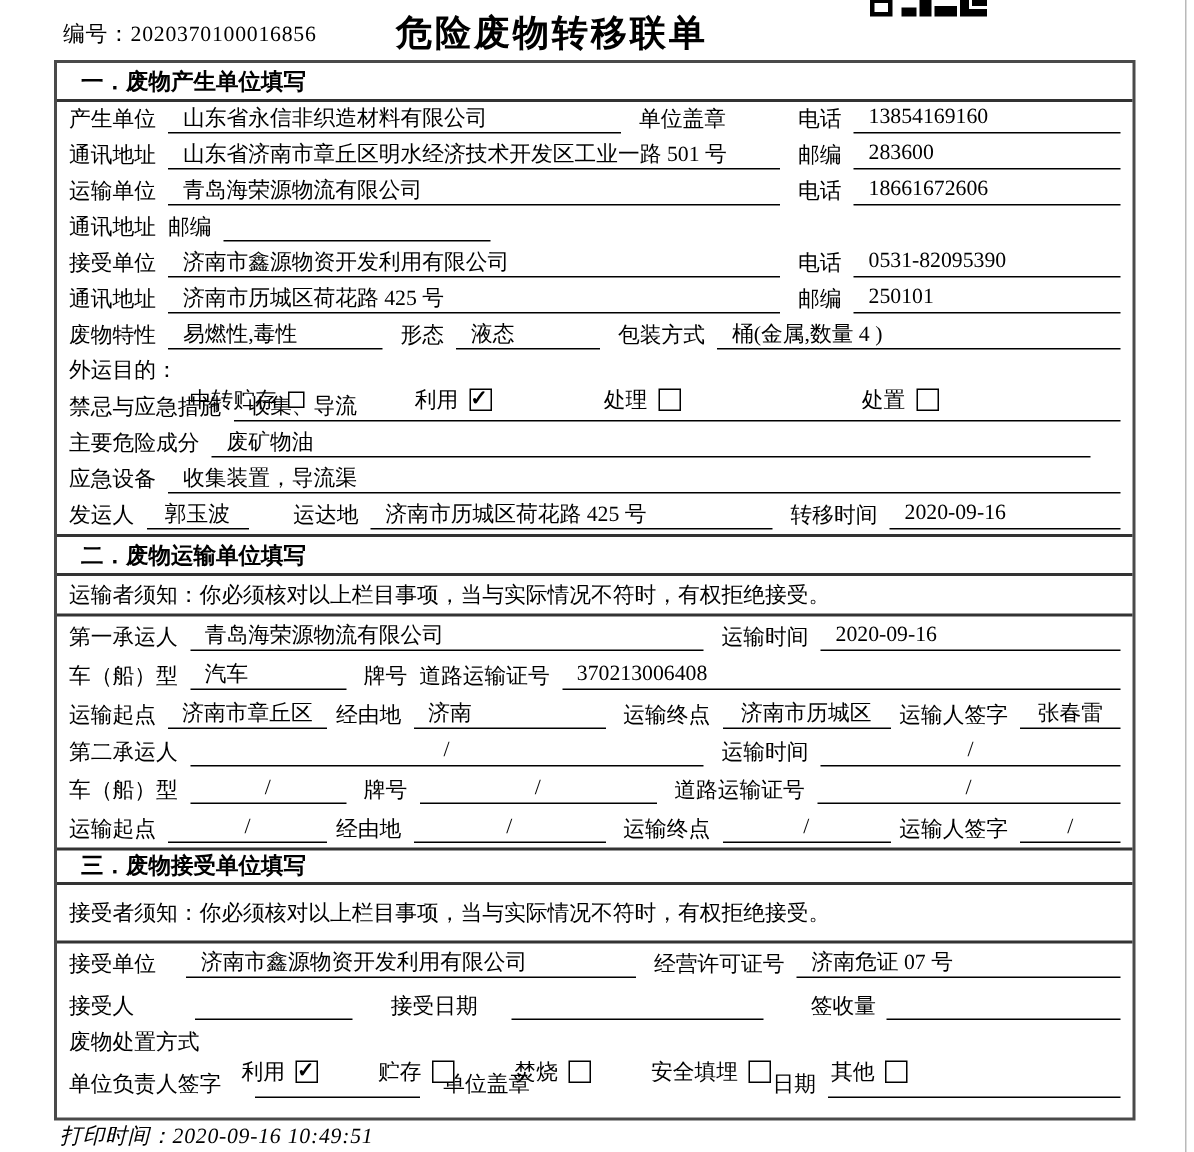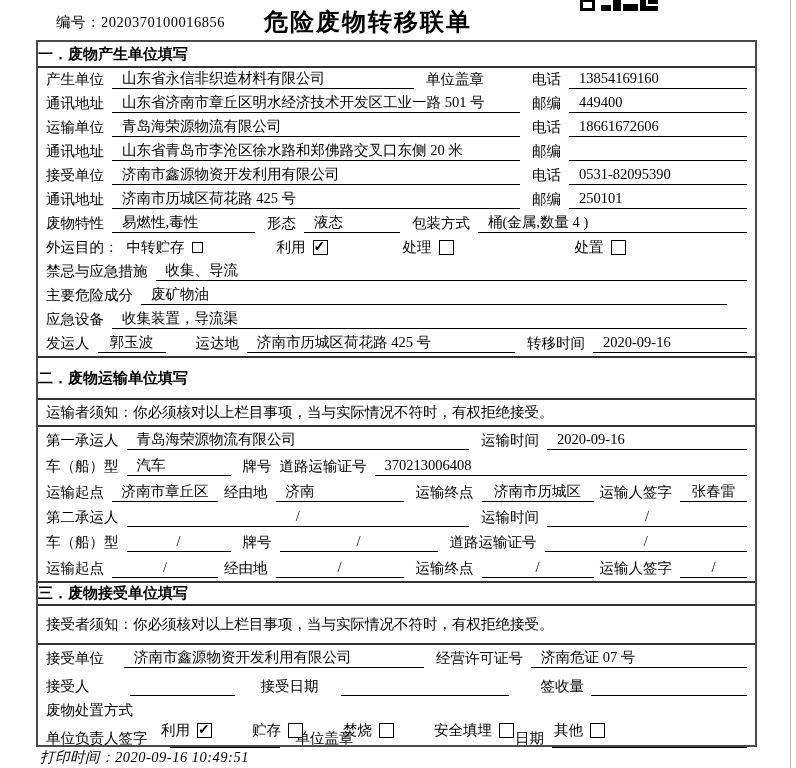--- a/index.html
+++ b/index.html
@@ -4,32 +4,32 @@
 <style>
   html,body{margin:0;padding:0;}
   body{
     width:796px;height:768px;background:#ffffff;position:relative;
     font-family:"Liberation Serif","DejaVu Serif",serif;
     color:#000;overflow:hidden;
   }
   .page-edge{position:absolute;left:790px;top:0;width:1px;height:768px;background:#b9b9b9;}
   
   .hdr{position:relative;height:40px;}
-  .serial{position:absolute;left:56px;top:13px;font-size:14.5px;letter-spacing:.5px;}
+  .serial{position:absolute;left:42px;top:13px;font-size:14.5px;letter-spacing:.5px;}
   .title{position:absolute;left:0;right:60px;top:6px;text-align:center;font-size:24px;font-weight:bold;letter-spacing:2px;font-family:"Liberation Sans","DejaVu Sans",sans-serif;}
   .qr{position:absolute;left:580px;top:0;}
   
   .form{
     position:absolute;left:36px;top:40px;width:721px;height:707px;
     border:2px solid #4a4a4a;box-sizing:border-box;
     display:flex;flex-direction:column;font-size:14.5px;
   }
   .sec-header{
     font-weight:bold;font-size:15px;display:flex;align-items:center;
-    padding-left:0;box-sizing:border-box;flex:none;
+    padding-left:16px;box-sizing:border-box;flex:none;
     border-bottom:2px solid #333;font-family:"Liberation Sans","DejaVu Sans",sans-serif;
   }
   .sec-header.bt{border-top:2px solid #333;}
   .row{
     display:flex;align-items:flex-end;box-sizing:border-box;flex:none;
     padding:0 8px 3px 8px;white-space:nowrap;
   }
   .row.notice{align-items:center;padding-bottom:0;border-bottom:2px solid #333;}
   .lbl{margin-right:8px;flex:none;}
   .u{
@@ -83,33 +83,32 @@
     <span class="lbl" style="margin-left:12px">单位盖章</span>
     <span class="sp"></span>
     <span class="lbl">电话</span>
     <span class="u left" style="width:178px">13854169160</span>
   </div>
 
   <div class="row" style="height:24px">
     <span class="lbl">通讯地址</span>
     <span class="u left fill gap12">山东省济南市章丘区明水经济技术开发区工业一路 501 号</span>
     <span class="lbl">邮编</span>
-    <span class="u left" style="width:178px">449400</span>
+    <span class="u left" style="width:178px">283600</span>
   </div>
 
   <div class="row" style="height:24px">
     <span class="lbl">运输单位</span>
     <span class="u left fill gap12">青岛海荣源物流有限公司</span>
     <span class="lbl">电话</span>
     <span class="u left" style="width:178px">18661672606</span>
   </div>
 
   <div class="row" style="height:24px">
     <span class="lbl">通讯地址</span>
-    <span class="u left fill gap12">山东省青岛市李沧区徐水路和郑佛路交叉口东侧 20 米</span>
     <span class="lbl">邮编</span>
     <span class="u left" style="width:178px"></span>
   </div>
 
   <div class="row" style="height:24px">
     <span class="lbl">接受单位</span>
     <span class="u left fill gap12">济南市鑫源物资开发利用有限公司</span>
     <span class="lbl">电话</span>
     <span class="u left" style="width:178px">0531-82095390</span>
   </div>
@@ -124,21 +123,21 @@
 
   <div class="row" style="height:24px">
     <span class="lbl">废物特性</span>
     <span class="u left gap12" style="width:143px">易燃性,毒性</span>
     <span class="lbl">形态</span>
     <span class="u left gap12" style="width:96px">液态</span>
     <span class="lbl">包装方式</span>
     <span class="u left fill">桶(金属,数量  4 )</span>
   </div>
 
-  <div class="row" style="height:24px;align-items:flex-end">
+  <div class="row" style="height:24px;align-items:center">
     <span class="lbl">外运目的：</span>
     <span class="cbgrp" style="width:150px">
       <span>中转贮存</span>
       <span class="cb small" data-checked="false"></span>
     </span>
     <span class="cbgrp" style="width:126px">
       <span>利用</span>
       <span class="cb" data-checked="true"></span>
     </span>
     <span class="cbgrp" style="width:172px">
@@ -168,21 +167,21 @@
 
   <div class="row" style="height:24px">
     <span class="lbl">发运人</span>
     <span class="u gap30" style="width:68px">郭玉波</span>
     <span class="lbl">运达地</span>
     <span class="u left gap12" style="width:268px">济南市历城区荷花路 425 号</span>
     <span class="lbl">转移时间</span>
     <span class="u left fill">2020-09-16</span>
   </div>
 
-  <div class="sec-header bt" style="height:44px">二．废物运输单位填写</div>
+  <div class="sec-header bt" style="height:28px">二．废物运输单位填写</div>
 
   <div class="row notice" style="height:27px">
     <span>运输者须知：你必须核对以上栏目事项，当与实际情况不符时，有权拒绝接受。</span>
   </div>
 
   <div class="row" style="height:26px">
     <span class="lbl">第一承运人</span>
     <span class="u left fill gap12">青岛海荣源物流有限公司</span>
     <span class="lbl">运输时间</span>
     <span class="u left" style="width:200px">2020-09-16</span>

